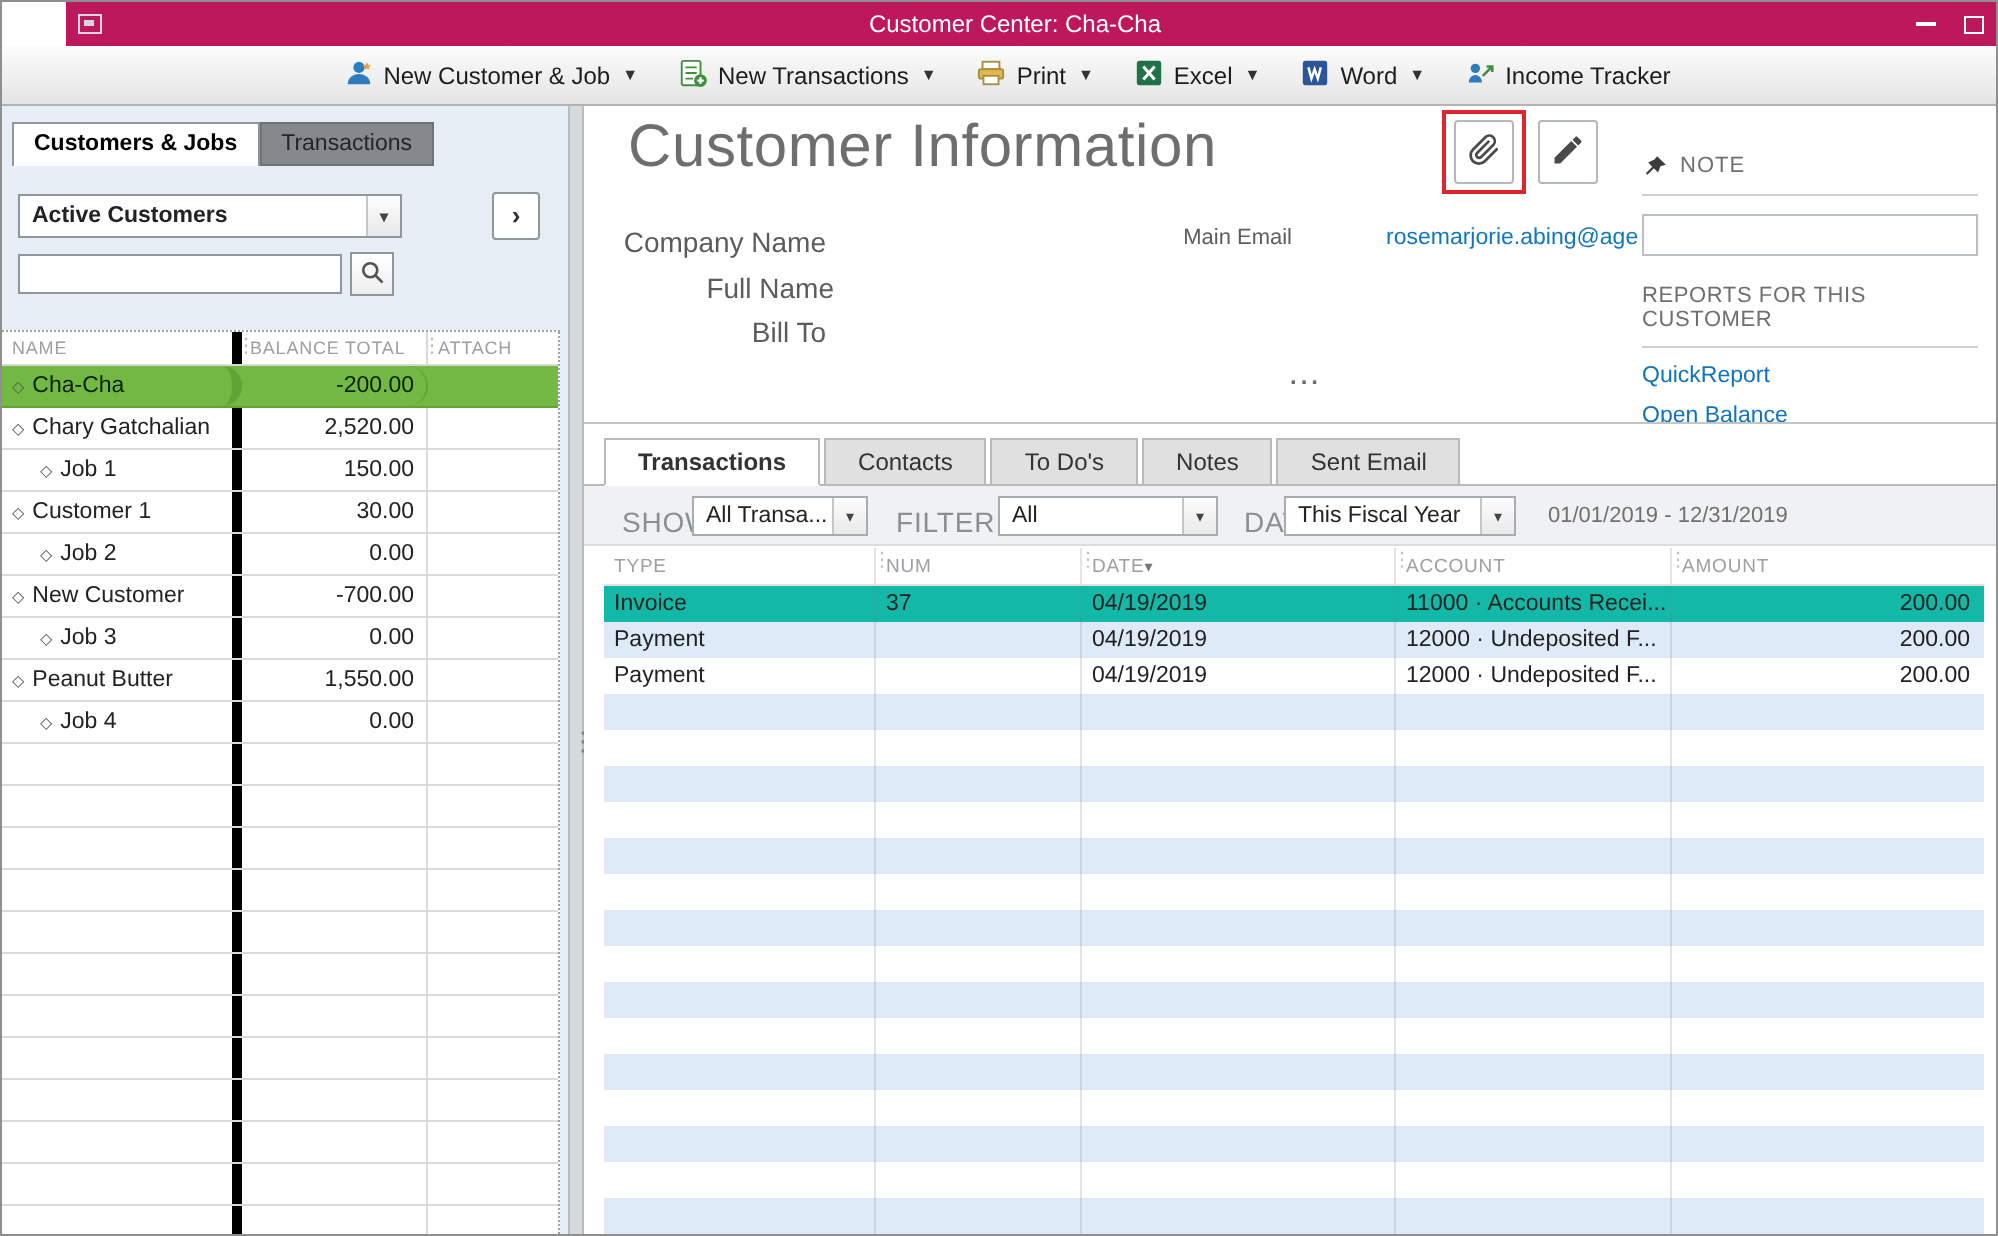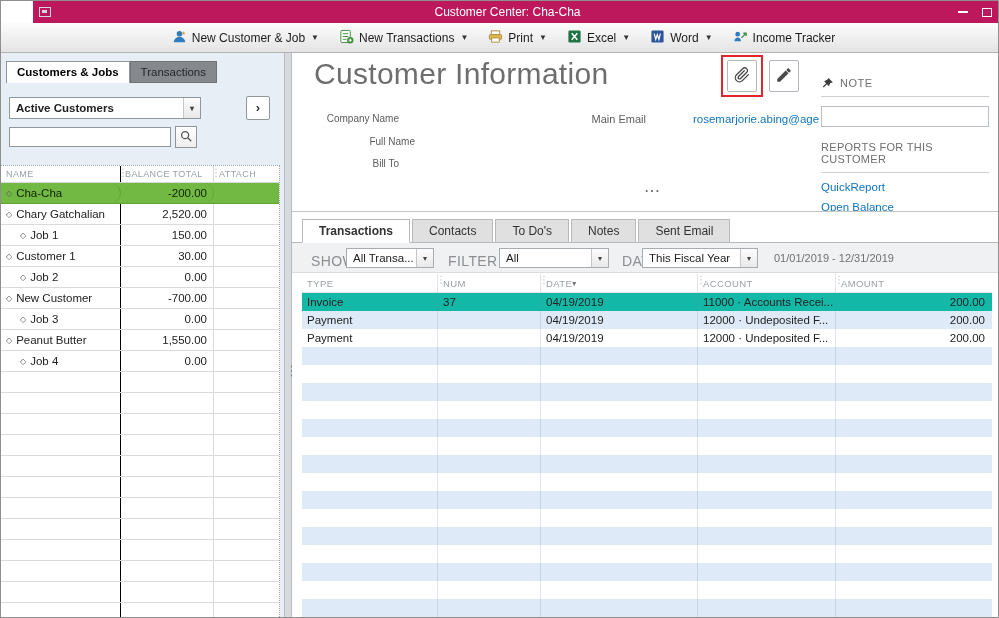--- a/index.html
+++ b/index.html
@@ -37,42 +37,42 @@
   .search-input { position:absolute; top:74px; left:8px; width:162px; height:20px; border:1px solid #8f969c; padding:0 4px; font-size:11px; }
   .search-btn { position:absolute; top:73px; left:174px; width:22px; height:22px; background:linear-gradient(#fff,#eee); border:1px solid #8f969c; cursor:pointer; padding:1px; }
   .search-btn svg { width:14px; height:14px; }
 
   .lp-table { position:absolute; top:112px; left:0; width:279px; bottom:0; background:#fff; border-top:1px dotted #9aa2aa; border-right:1px dotted #9aa2aa; overflow:hidden; }
   .lp-header { height:17px; display:flex; align-items:center; color:#9aa0a5; font-size:9px; letter-spacing:.4px; border-bottom:1px solid #d8d8d8; background:#fff; }
   .lp-header .lp-cell { position:relative; }
   .lp-header .sep::before { content:"⋮"; color:#b9b9b9; position:absolute; left:-3px; top:1px; font-size:10px; }
   .lp-row { height:21px; display:flex; border-bottom:1px solid #dadada; align-items:center; font-size:11.5px; background:#fff; cursor:pointer; }
   .lp-cell { height:100%; display:flex; align-items:center; }
-  .lp-name { width:120px; padding-left:5px; border-right:1px solid #000000; overflow:hidden; white-space:nowrap; }
+  .lp-name { width:120px; padding-left:5px; border-right:5px solid #000000; overflow:hidden; white-space:nowrap; }
   .lp-name.indent { padding-left:19px; }
   .lp-bal { width:93px; border-right:1px solid #dadada; justify-content:flex-end; padding-right:6px; }
   .lp-att { flex:1; }
   .lp-row.selected { background:#72b944; border-bottom-color:#5ea536; }
   .lp-row.selected .lp-name, .lp-row.selected .lp-bal { border-right-color:#5ea536; color:#0f1f04;border-radius:10px; }
   .diamond { margin-right:4px; font-size:8px; color:#5c5c5c; }
   .diamond::before { content:"◇"; }
 
   
   .splitter { width:8px; background:#d7dadd; border-left:1px solid #b5bcc4; border-right:1px solid #b5bcc4; position:relative; cursor:col-resize; flex:none; }
   .splitter::after { content:"⋮"; position:absolute; top:310px; left:0; color:#7d838a; font-size:13px; }
 
   
   .right-panel { flex:1; position:relative; background:#fff; overflow:hidden; }
   .ci-title { position:absolute; left:22px; top:4px; font-size:30px; font-weight:400; color:#6e6e6e; letter-spacing:.3px; }
   .attach-box { position:absolute; left:429px; top:2px; width:42px; height:42px; border:2px solid #e0262c; display:flex; align-items:center; justify-content:center; }
   .icon-btn { width:30px; height:32px; background:#fff; border:1px solid #b2b8be; border-radius:2px; display:flex; align-items:center; justify-content:center; cursor:pointer; }
   .icon-btn svg { width:18px; height:18px; }
   .pencil-btn { position:absolute; left:477px; top:7px; }
 
-  .field-row { position:absolute; display:flex; font-size:10px; }
+  .field-row { position:absolute; display:flex; font-size:14px;margin-left:14px; }
   .field-label { width:107px; text-align:right; color:#5c5c5c; }
   .field-value { margin-left:8px; color:#222; }
   .email-row { position:absolute; left:250px; top:60px; display:flex; font-size:11px; }
   .email-label { width:104px; text-align:right; color:#5c5c5c; }
   .email-value { margin-left:7px; color:#1176c0; font-size:11.5px;padding-left:40px; }
   .email-trunc { margin-left:4px; color:#9a9a9a; }
 
   .note-col { position:absolute; left:529px; top:24px; width:168px; }
   .note-head { display:flex; gap:6px; color:#6f6f6f; font-size:11px; letter-spacing:.5px; border-bottom:1px solid #cfcfcf; padding-bottom:4px; }
   .note-head svg { width:13px; height:13px; }
@@ -353,21 +353,21 @@
       <button class="icon-btn pencil-btn">
           <span><svg viewBox="0 0 24 24" fill="#4a4a4a">
               <path d="M3 17.2V21h3.8L18 9.8 14.2 6 3 17.2zM20.7 7.1c.4-.4.4-1 0-1.4l-2.4-2.4c-.4-.4-1-.4-1.4 0L15 5.2 18.8 9l1.9-1.9z"></path>
             </svg></span>
         </button>
 
       <div class="field-row" style="left:0; top:60px;">
         <span class="field-label">Company Name</span>
         <span class="field-value"></span>
       </div>
-      <div class="field-row" style="left:16px; top:83px;">
+      <div class="field-row" style="left:4px; top:83px;">
         <span class="field-label">Full Name</span>
         <span class="field-value"></span>
       </div>
       <div class="field-row" style="left:0; top:105px;">
         <span class="field-label">Bill To</span>
         <span class="field-value"></span>
       </div>
 
       <div class="email-row">
         <span class="email-label">Main Email</span>

